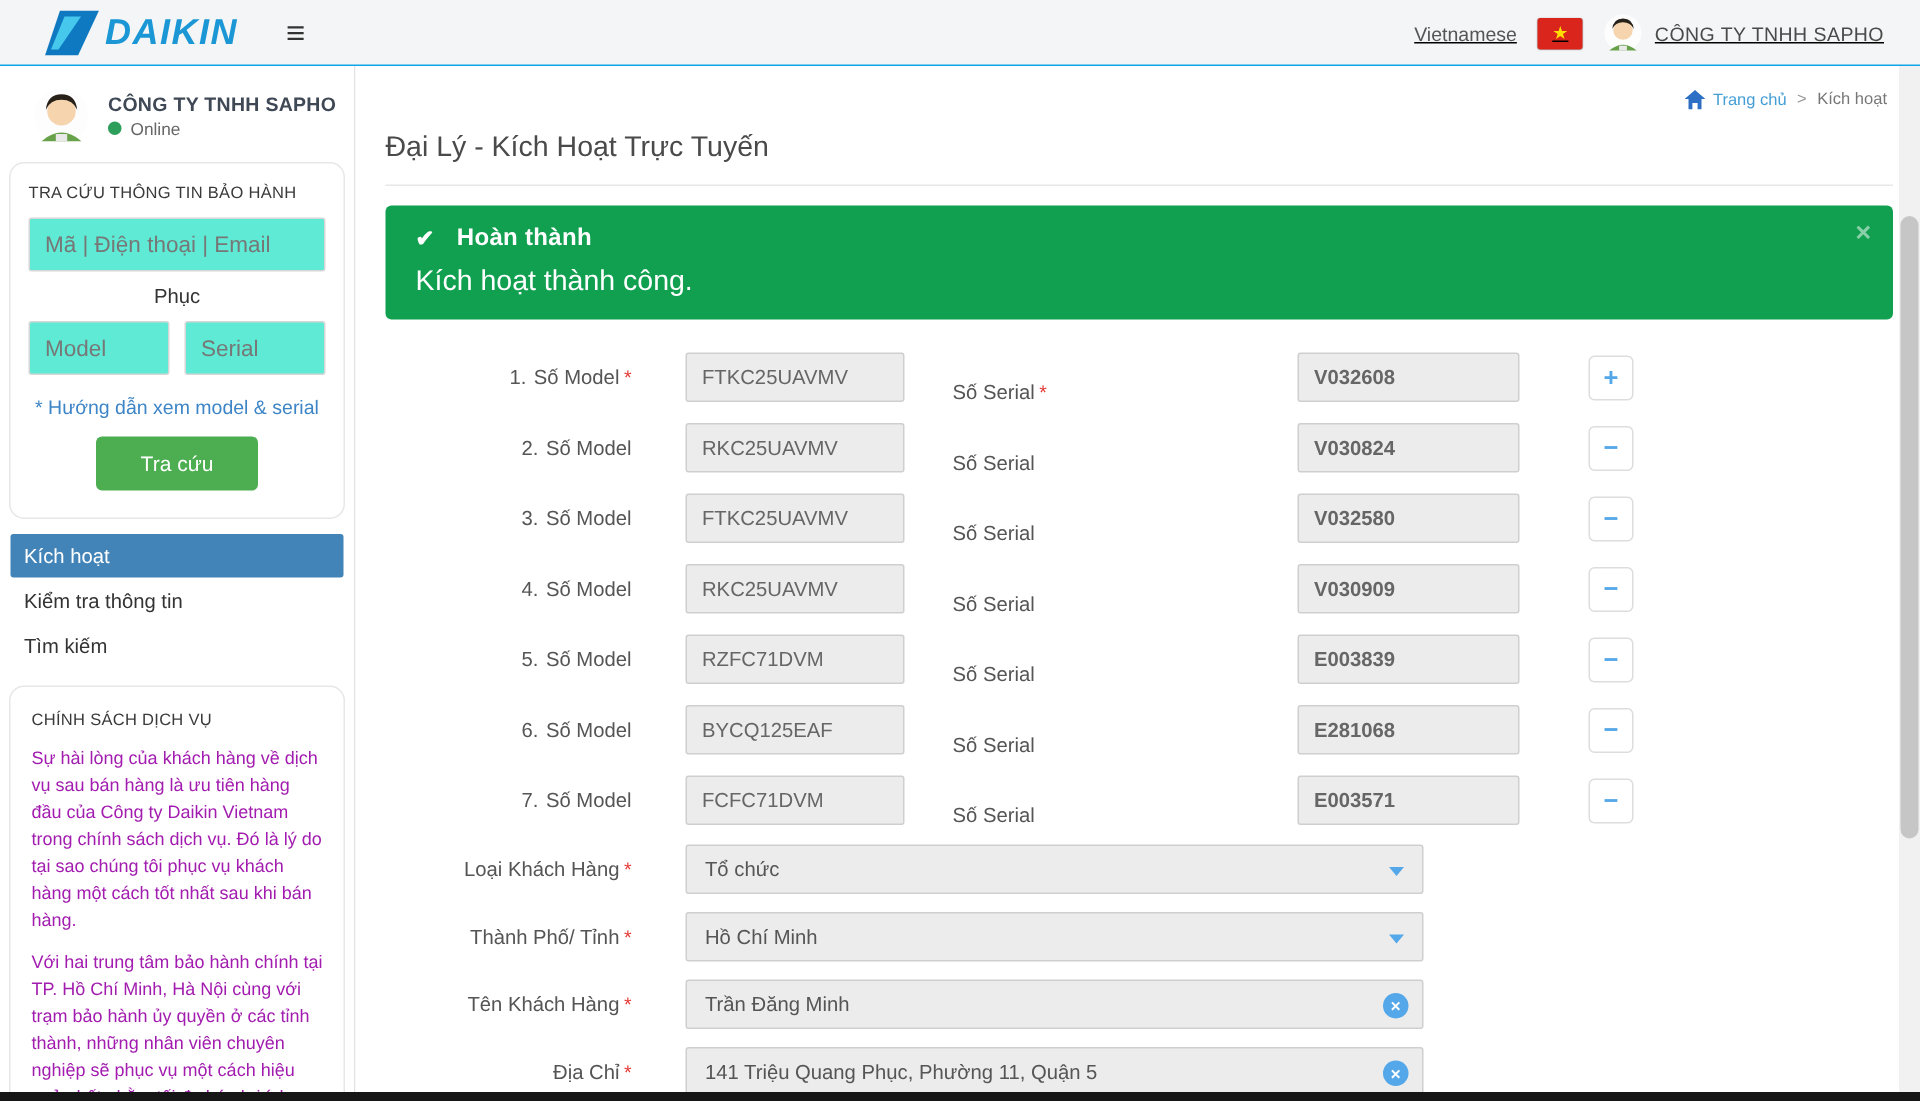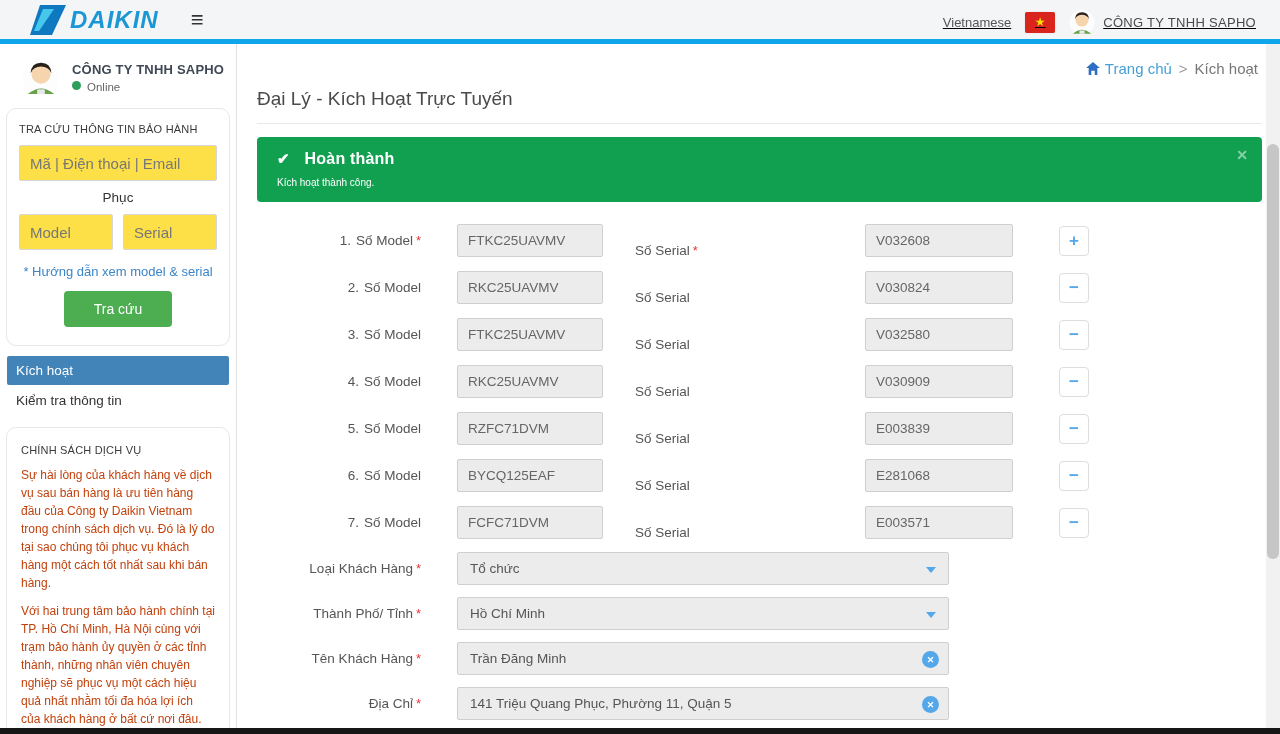--- a/index.html
+++ b/index.html
@@ -1,20 +1,20 @@
 <!DOCTYPE html>
 <html><head>
 <meta charset="utf-8">
 <style>
   * { margin:0; padding:0; box-sizing:border-box; }
   html,body { width:1280px; height:734px; overflow:hidden; background:#fff;
               font-family:"Liberation Sans", sans-serif; }
 
   
-  .topbar { height:44px; background:#f4f5f6; border-bottom:5px solid #0ea5e9;
+  .topbar { height:44px; background:#f4f5f6; border-bottom:1px solid #0ea5e9;
             display:flex; align-items:center; position:relative; }
   .logo { display:flex; align-items:center; margin-left:30px; cursor:pointer; }
   .logo svg { display:block; }
   .logo .brand-text { font-size:24px; font-weight:bold; font-style:italic;
                       color:#1a97d4; letter-spacing:1px; margin-left:4px; }
   .hamburger { margin-left:32px; font-size:22px; color:#333; cursor:pointer; line-height:1; }
   .topbar-right { position:absolute; right:24px; top:0; height:44px; display:flex; align-items:center; gap:14px;text-decoration:underline; }
   .lang-label { font-size:13px; color:#555; cursor:pointer; }
   .flag { width:30px; height:21px; background:#da251d; border-radius:2px; display:flex;
           align-items:center; justify-content:center; cursor:pointer; box-shadow:0 0 1px rgba(0,0,0,.3); }
@@ -30,69 +30,69 @@
              padding-top:6px; overflow:hidden; }
   .user-panel { display:flex; align-items:center; padding:8px 10px 10px 22px; gap:12px; }
   .user-meta .u-name { font-size:13px; font-weight:bold; color:#3f4855; letter-spacing:.2px; }
   .u-status { display:flex; align-items:flex-start; gap:6px; margin-top:4px; }
   .status-dot { width:9px; height:9px; border-radius:50%; background:#2e9e5b; }
   .u-status span.txt { font-size:11.5px; color:#666; }
 
   .side-card { margin:2px 6px 8px; background:#fff; border:1px solid #e7e7e7;
                border-radius:10px; padding:12px 12px 16px; }
   .side-card-title { font-size:11px; font-weight:normal; color:#3a3a3a; letter-spacing:.2px; margin:2px 0 10px; }
-  .s-input { width:100%; height:36px; background:#fde047; border:1px solid #d6d6d6; border-radius:2px;
+  .s-input { width:100%; height:36px; background:#5eead4; border:1px solid #d6d6d6; border-radius:2px;
              padding:0 10px; font-size:15px; color:#777; font-family:"Liberation Sans",sans-serif; }
   .s-input::placeholder { color:#777; }
   .or-label { text-align:center; font-size:13.5px; color:#333; margin:9px 0; }
   .two-inputs { display:flex; gap:10px; }
   .two-inputs .s-input { width:50%; }
   .guide-link { display:block; text-align:center; font-size:13px; color:#3d85c6;
                 margin:14px 0 12px; text-decoration:none; cursor:pointer; }
   .search-btn { display:block; margin:6px auto 2px; width:108px; height:36px; background:#4cae50;
                 color:#fff; border:none; border-radius:4px; font-size:14px; cursor:pointer;
                 font-family:"Liberation Sans",sans-serif; }
 
   .side-menu { margin:10px 7px 12px; }
   .side-menu .item { font-size:13.5px; color:#333; padding:7px 9px; cursor:pointer; border-radius:2px; margin-bottom:1px; }
   .side-menu .item.active { background:#4384b8; color:#fff; }
 
   .policy-card { margin:4px 6px 0; background:#fff; border:1px solid #e7e7e7; border-radius:10px;
                  padding:14px 14px 10px; }
-  .policy-card p { font-size:12px; color:#c2410c; line-height:1.5; margin-bottom:10px; }
+  .policy-card p { font-size:12px; color:#a21caf; line-height:1.5; margin-bottom:10px; }
 
   
   .main { flex:1; background:#fff; position:relative; padding:0 18px 0 20px; }
-  .breadcrumb { position:absolute; top:16px; right:22px; display:flex; gap:7px; font-size:15px; }
+  .breadcrumb { position:absolute; top:16px; right:22px; display:flex; gap:7px; font-size:11px; }
   .breadcrumb .home-link { color:#459ed6; display:flex; align-items:center; gap:5px; cursor:pointer; text-decoration:none; }
   .breadcrumb .sep { color:#9a9a9a; }
   .breadcrumb .current { color:#777; }
 
   .page-title { font-size:19px; font-weight:400; color:#4a4a4a; margin-top:44px; }
   .title-hr { border:none; border-top:1px solid #e8e8e8; margin:13px 0 13px; }
 
   .alert-success { position:relative; background:#11a050; border-radius:4px; color:#fff;
                    padding:13px 20px 14px; margin-bottom:21px; }
   .alert-head { display:flex; align-items:center; gap:15px; }
   .alert-check { font-size:15px; font-weight:bold; }
   .alert-title { font-size:16px; font-weight:bold; letter-spacing:.2px; }
-  .alert-msg { font-size:10px; margin-top:9px; }
+  .alert-msg { font-size:19px; margin-top:9px; }
   .alert-close { position:absolute; top:10px; right:14px; color:rgba(255,255,255,.5);
                  font-size:14px; font-weight:bold; cursor:pointer; }
 
   
   .prod-row, .field-row { display:flex; align-items:center; margin-bottom:12px;gap:32px; }
   .lbl { width:164px; text-align:right; font-size:13.5px; color:#555; }
   .lbl .idx { margin-right:5px; }
   .star { color:#e53935; margin-left:3px; font-size:13px; }
   .inp { height:33px; background:#ececec; border:1px solid #cfcfcf; border-radius:2px;
          padding:0 10px; font-size:13.5px; color:#666; font-family:"Liberation Sans",sans-serif; }
   .inp.model { width:146px; margin-left:4px; }
   .slbl { width:177px; text-align:left; font-size:13.5px; color:#555;margin-top:20px; }
-  .inp.serial { width:148px; margin-left:21px; }
+  .inp.serial { width:148px; margin-left:21px;font-weight:bold; }
   .row-btn { width:30px; height:30px; margin-left:14px; background:#fff; border:1px solid #ddd;
              border-radius:4px; color:#54a7e8; font-weight:bold; font-size:17px; display:flex;
              align-items:center; justify-content:center; cursor:pointer; line-height:1; }
 
   .control { position:relative; width:492px; height:33px; margin-left:4px; background:#ececec;
              border:1px solid #cfcfcf; border-radius:2px; display:flex; align-items:center;
              padding:0 30px 0 12px; font-size:13.5px; color:#555; cursor:pointer; }
   .caret { position:absolute; right:12px; top:14px; width:0; height:0;
            border-left:5px solid transparent; border-right:5px solid transparent;
            border-top:6px solid #54a7e8; }
@@ -170,20 +170,21 @@
         <input class="s-input" placeholder="Model" style="">
         <input class="s-input" placeholder="Serial" style="">
       </div>
       <a class="guide-link">* Hướng dẫn xem model &amp; serial</a>
       <button class="search-btn">Tra cứu</button>
     </div>
 
     <div class="side-menu">
       <div class="item active">Kích hoạt</div>
       <div class="item">Kiểm tra thông tin</div>
+      <div class="item">Tìm kiếm</div>
     </div>
 
     <div class="policy-card">
       <div class="side-card-title">CHÍNH SÁCH DỊCH VỤ</div>
       <p>Sự hài lòng của khách hàng về dịch vụ sau bán hàng là ưu tiên hàng đầu của Công ty Daikin Vietnam trong chính sách dịch vụ. Đó là lý do tại sao chúng tôi phục vụ khách hàng một cách tốt nhất sau khi bán hàng.</p>
       <p>Với hai trung tâm bảo hành chính tại TP. Hồ Chí Minh, Hà Nội cùng với trạm bảo hành ủy quyền ở các tỉnh thành, những nhân viên chuyên nghiệp sẽ phục vụ một cách hiệu quả nhất nhằm tối đa hóa lợi ích của khách hàng ở bất cứ nơi đâu.</p>
 
     </div>
   </div>
 

